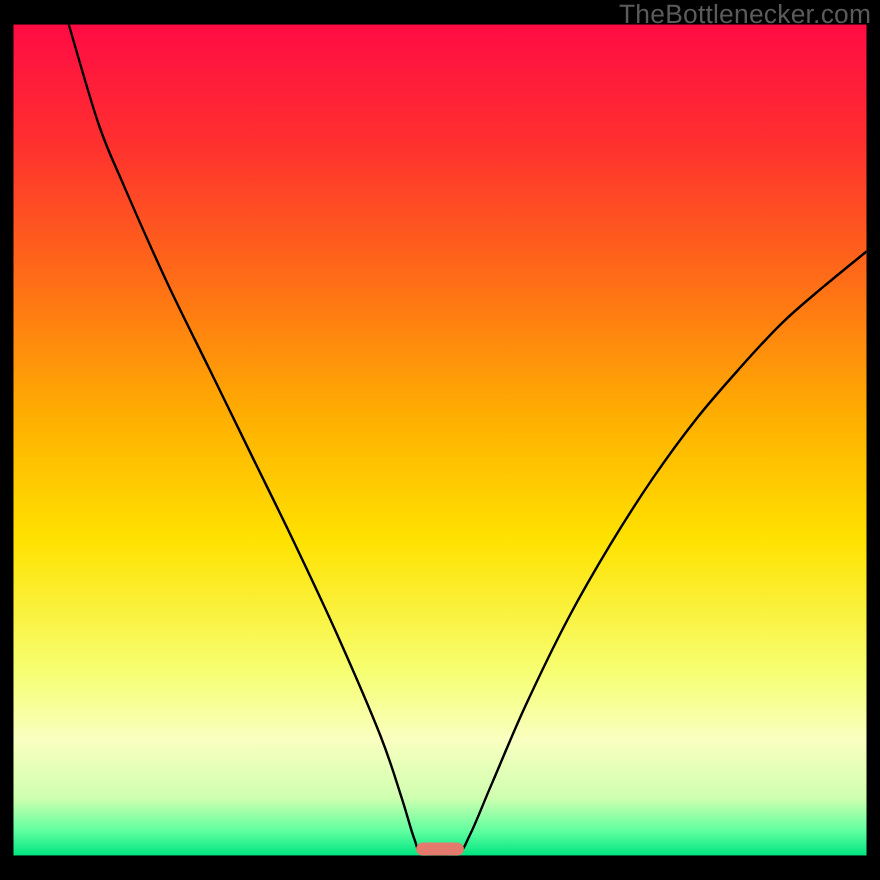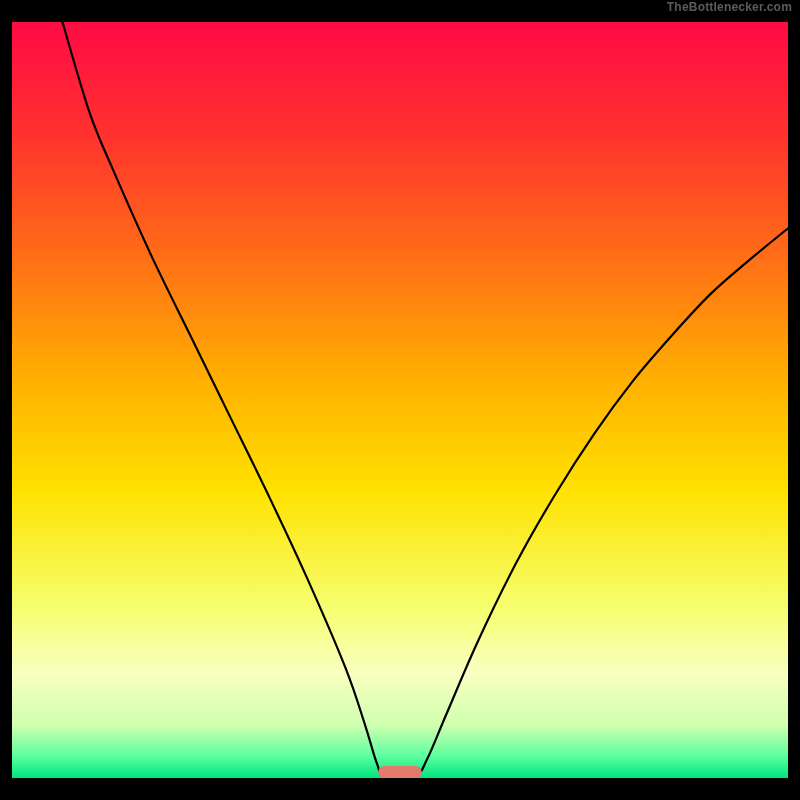--- a/index.html
+++ b/index.html
@@ -27,23 +27,23 @@
   svg {
     display: block;
     width: 100%;
     height: 100%;
   }
   .watermark {
     position: absolute;
     top: 0px;
     right: 8px;
     color: #5b5b5b;
-    font-size: 12px;
+    font-size: 24px;
     letter-spacing: 0.2px;
-    font-weight: 700;
+    font-weight: 400;
   }
 </style>
 </head>
 <body>
 
 <div class="stage">
   <div class="watermark">TheBottlenecker.com</div>
   <div class="plot">
     <svg viewBox="0 0 776 756" preserveAspectRatio="none">
       <defs>

